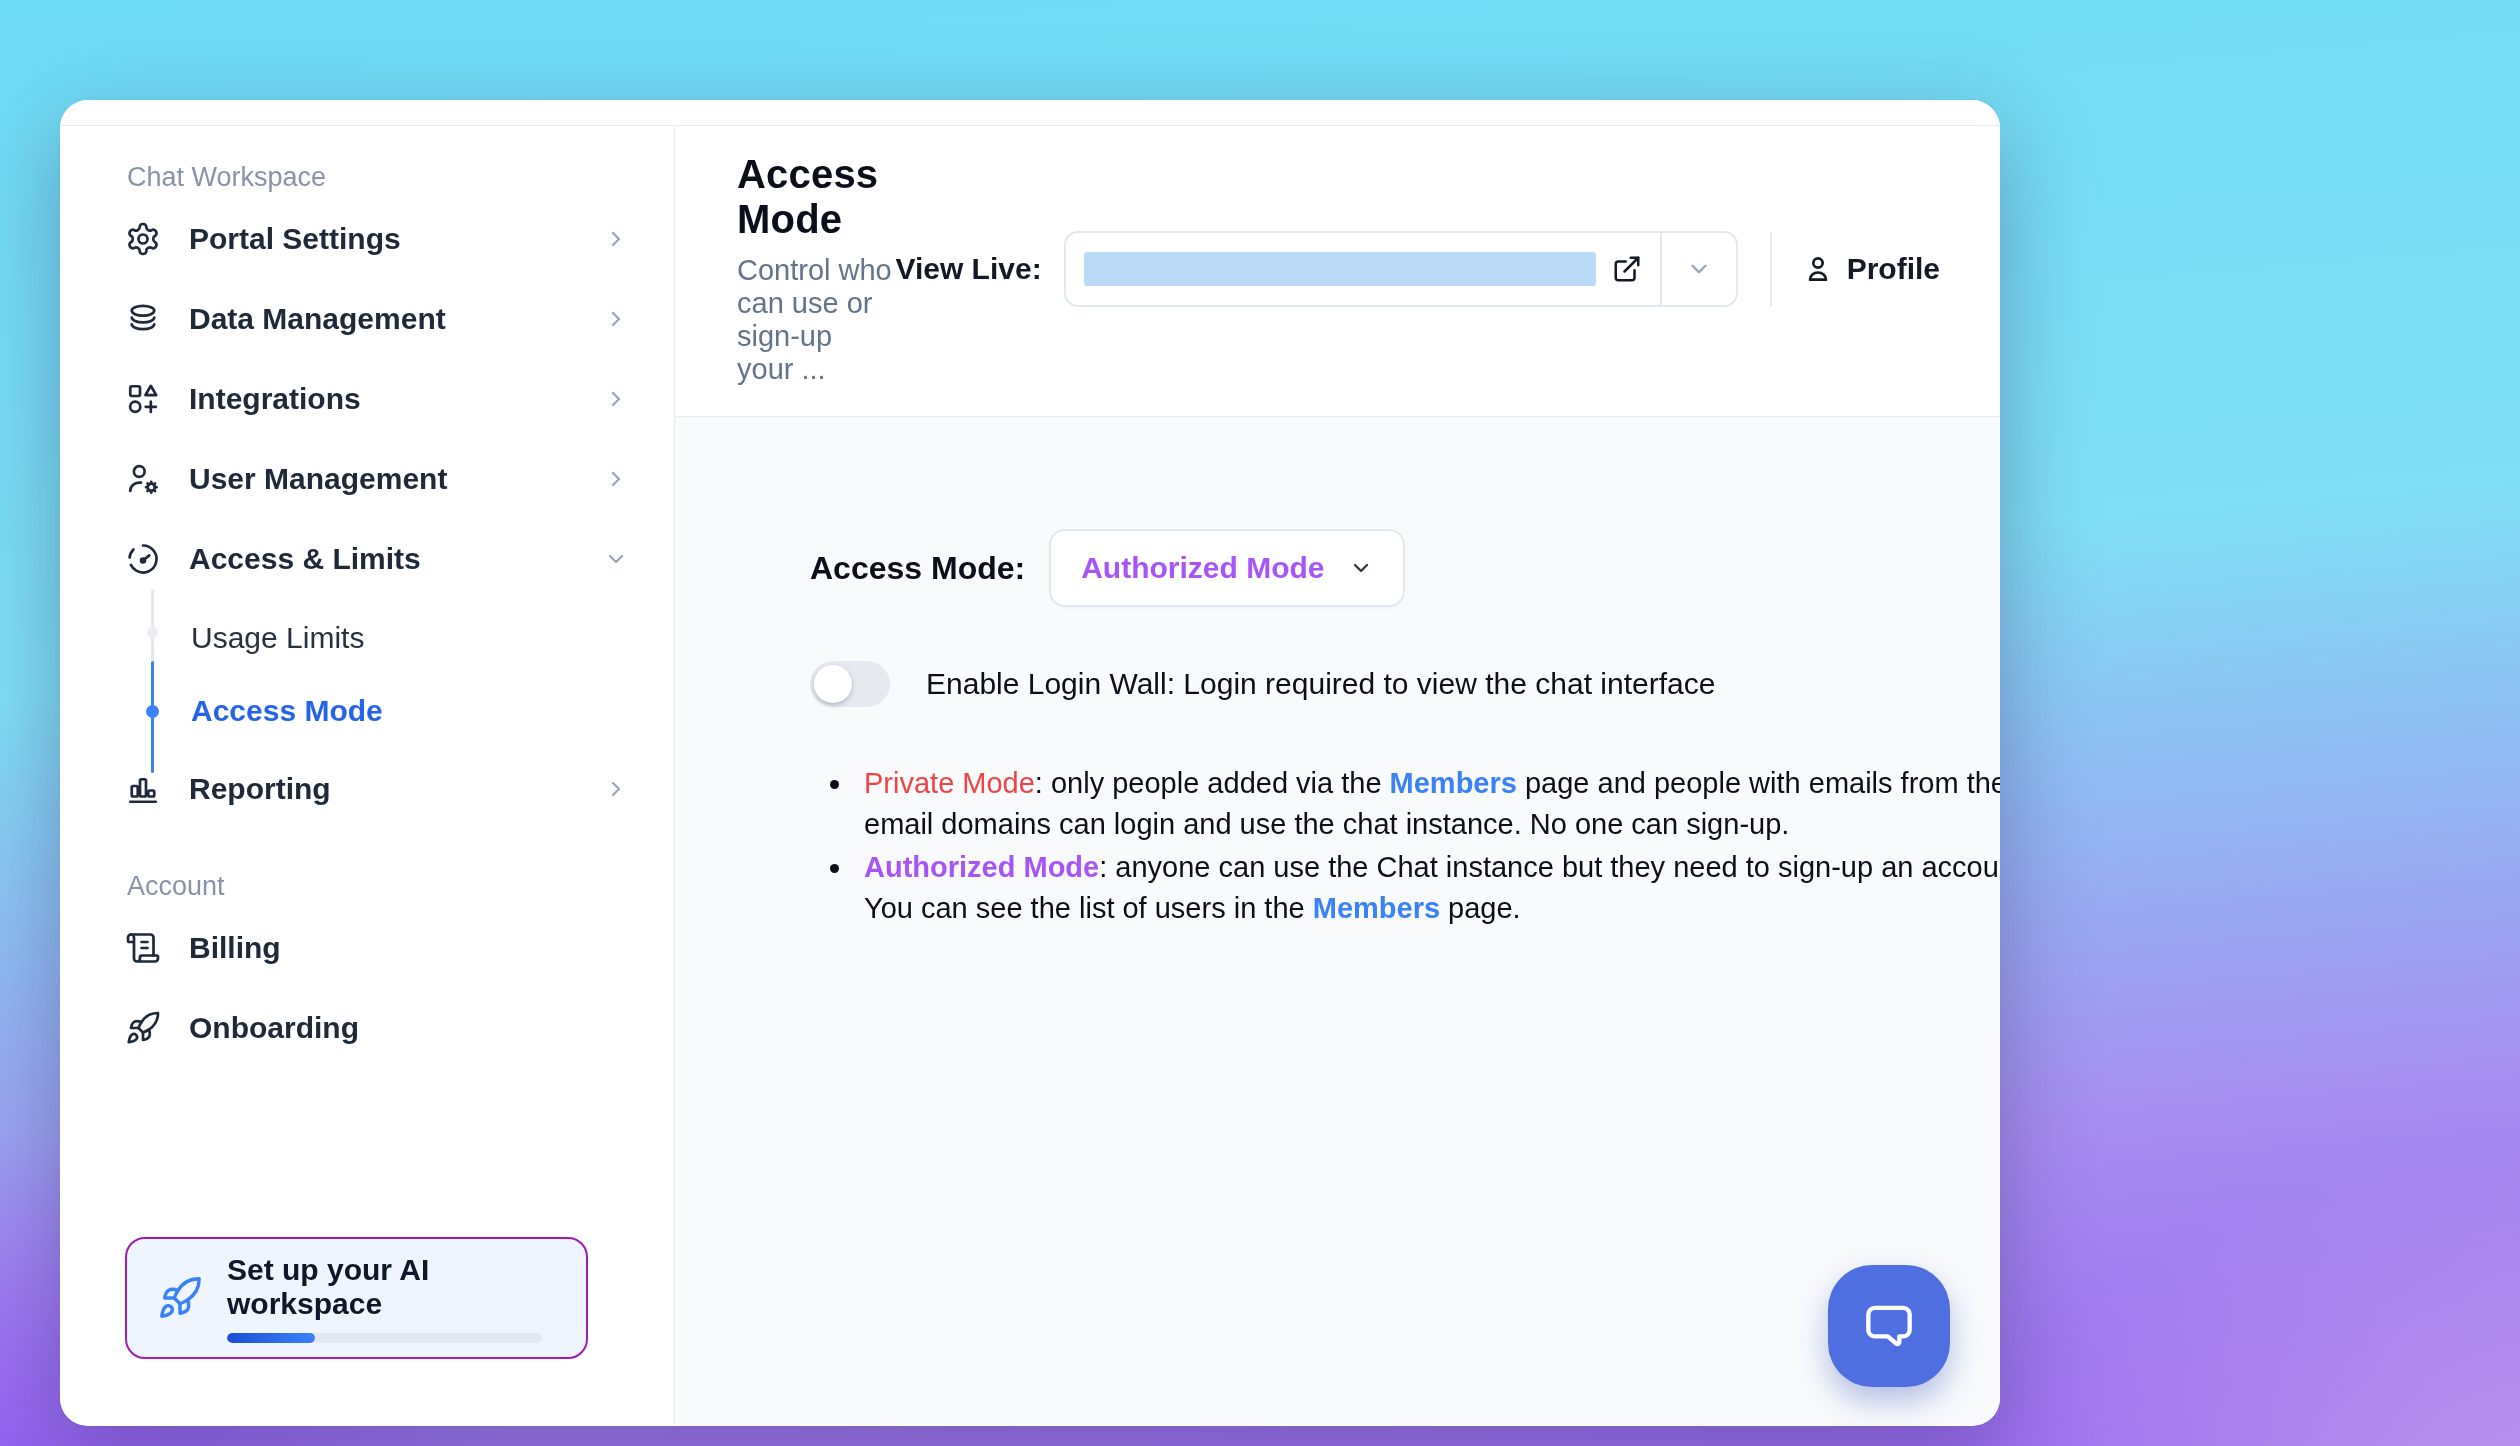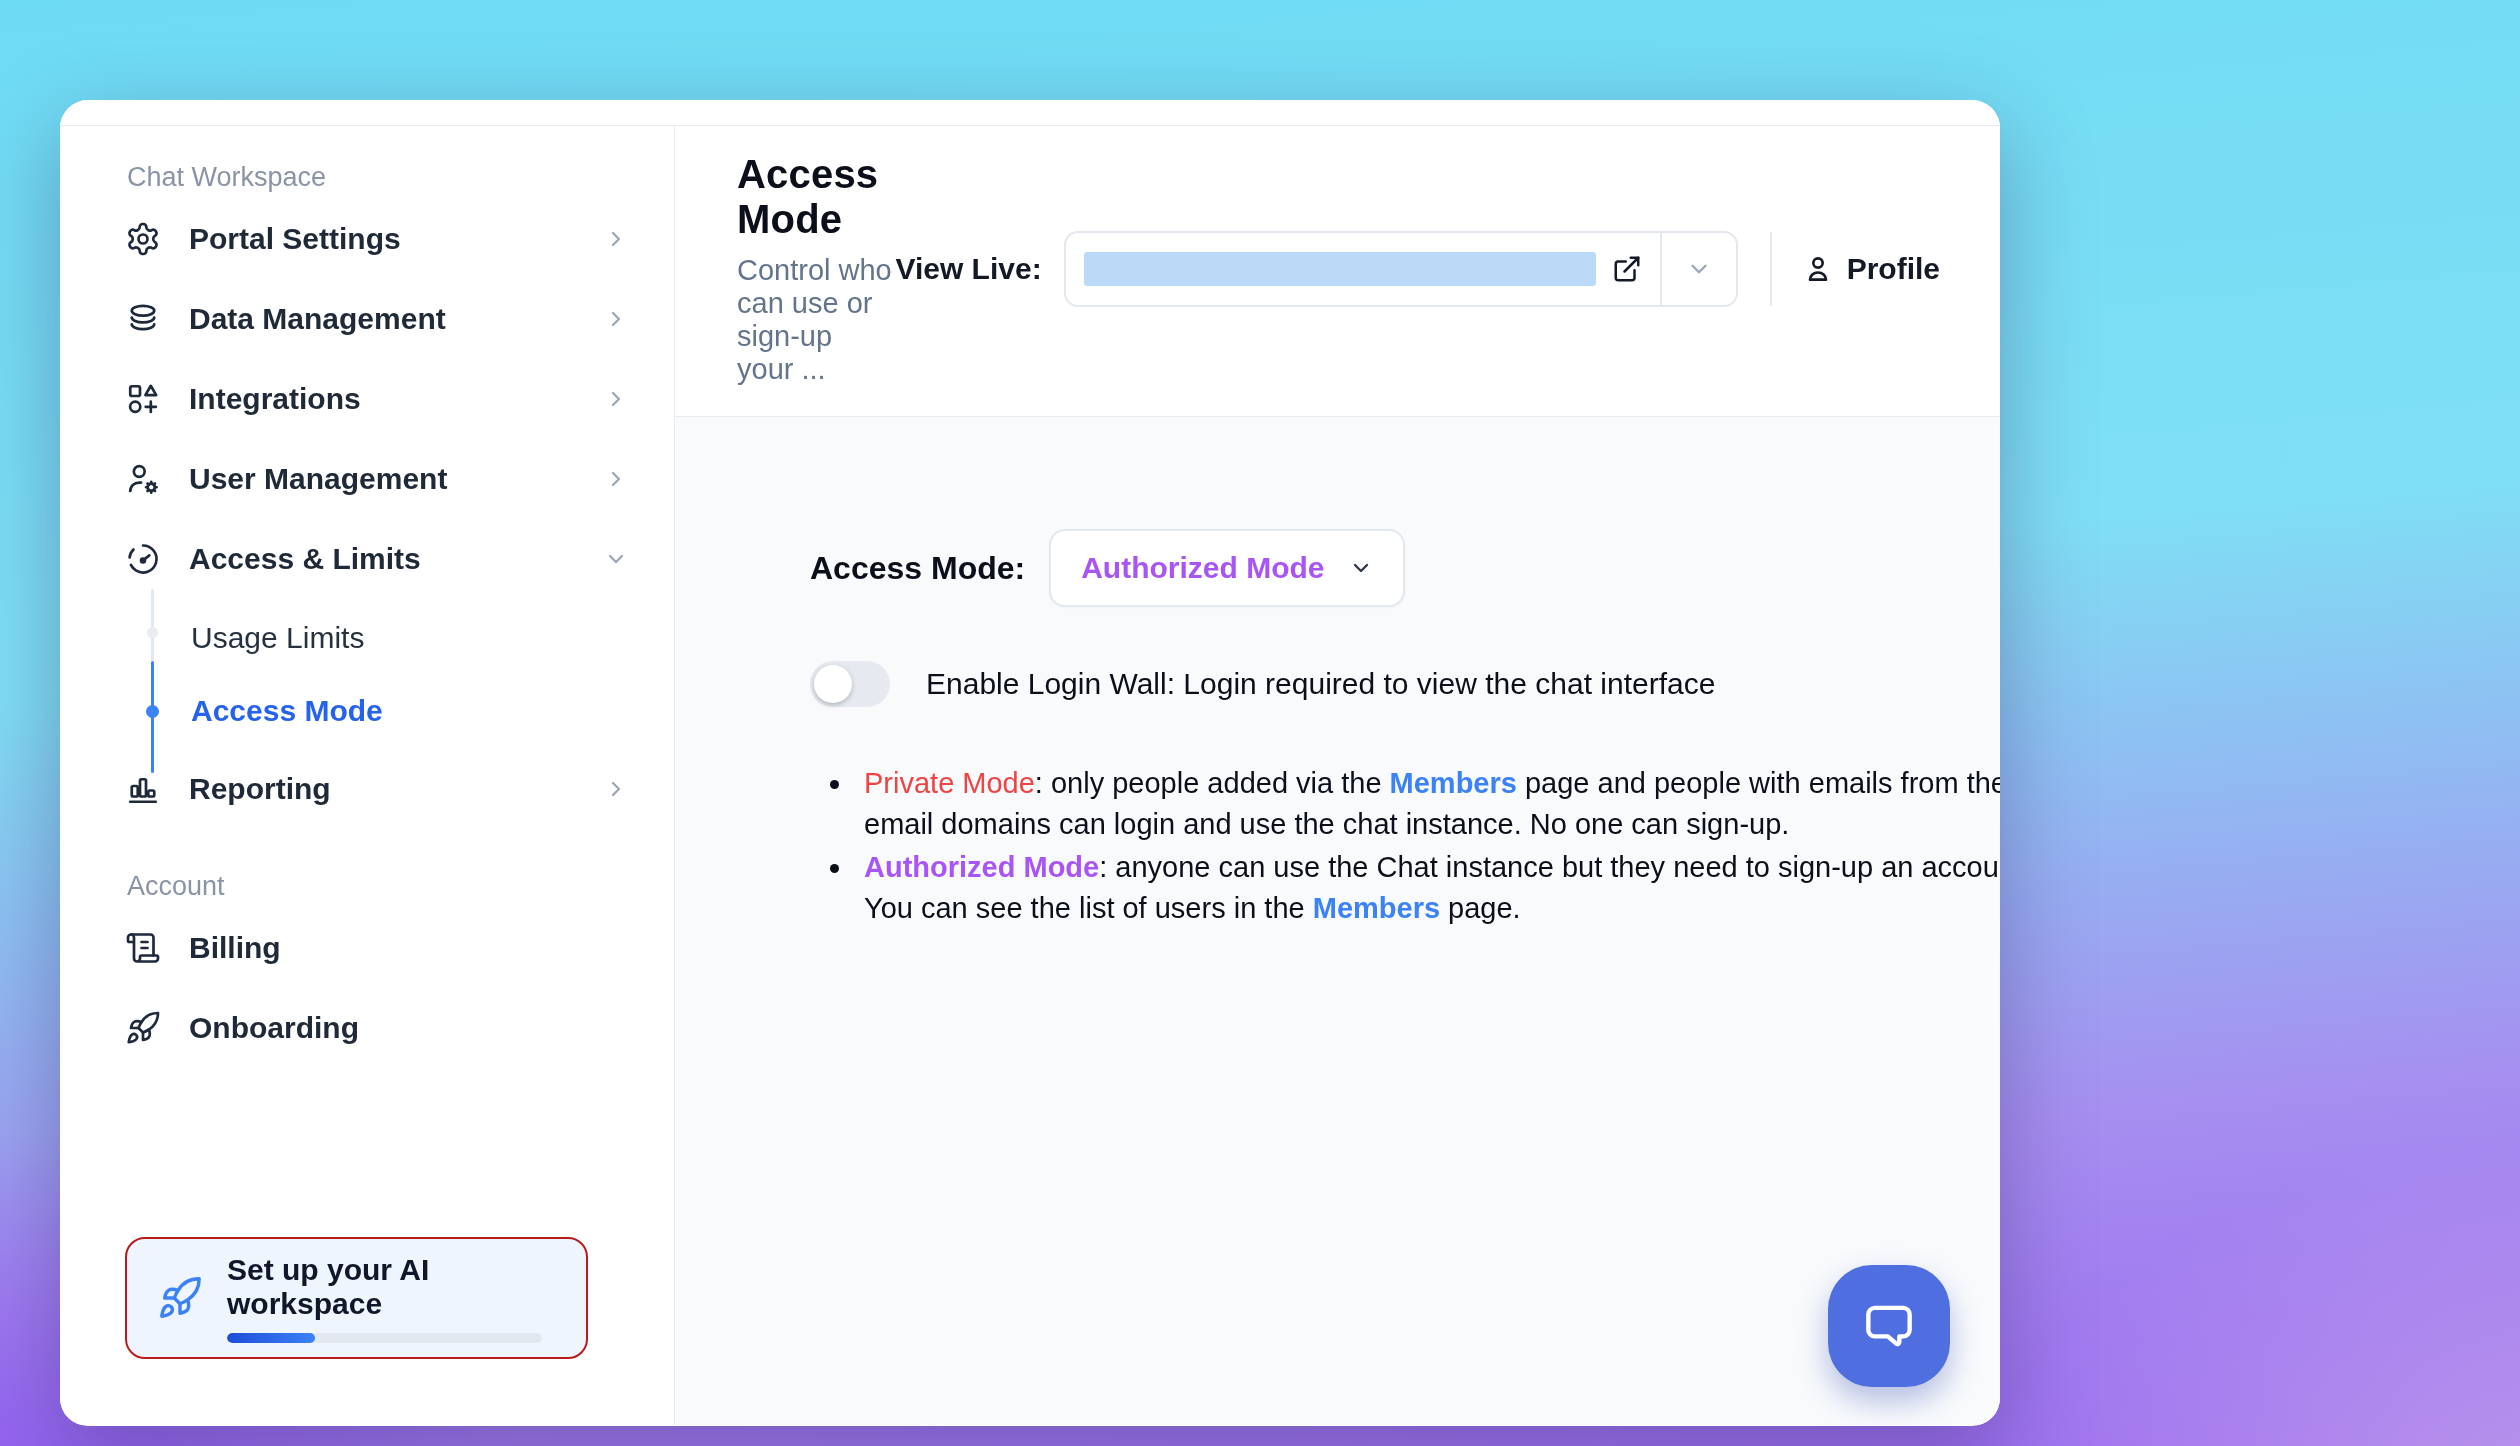--- a/index.html
+++ b/index.html
@@ -37,21 +37,21 @@
   .rail-blue { position: absolute; left: 0; top: 60px; height: 112px; width: 3px; background: #3b82f6; border-radius: 2px; }
   .rail-dot-gray { position: absolute; left: -4px; top: 26px; width: 11px; height: 11px; border-radius: 50%; background: #e9edf2; }
   .rail-dot-blue { position: absolute; left: -5px; top: 104px; width: 13px; height: 13px; border-radius: 50%; background: #3b82f6; }
   .sub-item { display: flex; align-items: center; height: 73px; font-size: 30px; color: #28323f; font-weight: 400; cursor: pointer; }
   .sub-item.active { color: #2563eb; font-weight: 700; }
   .account-label { margin-top: 42px; }
   .sidebar-fade { position: absolute; left: 0; right: 0; bottom: 182px; height: 70px;
     background: linear-gradient(rgba(255,255,255,0), #ffffff); pointer-events: none; }
   .setup-card {
     position: absolute; left: 65px; bottom: 66px; width: 463px; height: 122px;
-    background: #eef5fe; border: 2px solid #b91c1c; border-radius: 20px;
+    background: #eef5fe; border: 2px solid #a21caf; border-radius: 20px;
     display: flex; align-items: center; gap: 24px; padding: 0 30px; cursor: pointer;
   }
   .setup-card .ico { width: 46px; height: 46px; color: #3b82f6; flex: 0 0 46px; display: flex; }
   .setup-title { font-size: 30px; font-weight: 600; color: #0f172a; }
   .progress-track { margin-top: 12px; width: 315px; height: 10px; border-radius: 6px; background: #e2e8f0; overflow: hidden; }
   .progress-fill { height: 100%; border-radius: 6px; background: linear-gradient(90deg, #1d4ed8, #3b82f6); }
 
   
   .main { flex: 1; display: flex; flex-direction: column; min-width: 0; }
   .header {

